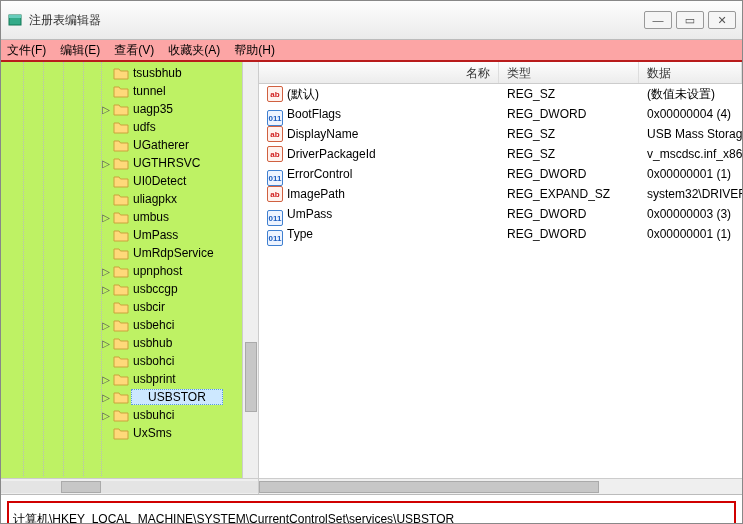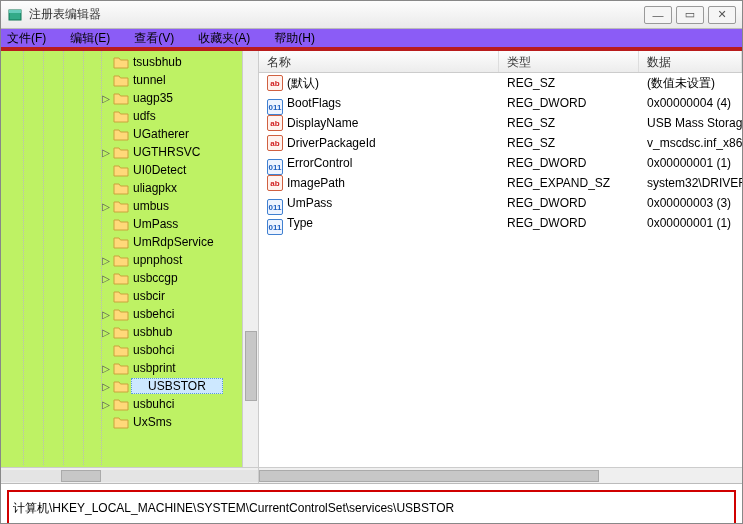--- a/index.html
+++ b/index.html
@@ -1,23 +1,23 @@
 <!DOCTYPE html>
 <html><head>
 <meta charset="utf-8">
 <style>
   * { box-sizing: border-box; margin: 0; padding: 0; }
   body { font-family: "Microsoft YaHei", Tahoma, sans-serif; font-size: 12px; background: #fff; width: 743px; height: 524px; overflow: hidden; border: 1px solid #888; }
-  .titlebar { height: 28px; background: linear-gradient(#fdfdfd,#eaeaea); border-bottom: 1px solid #bbb; display: flex; align-items: center; padding: 4px 6px; justify-content: space-between; }
+  .titlebar { height: 39px; background: linear-gradient(#fdfdfd,#eaeaea); border-bottom: 1px solid #bbb; display: flex; align-items: center; padding: 4px 6px; justify-content: space-between; }
   .titlebar .icon { width: 16px; height: 16px; margin-right: 6px; }
   .titlebar .title { flex: 0 0 auto; color: #333; }
   .titlebar .spacer { flex: 1; }
   .winbtns { display: flex; gap: 4px; }
   .winbtn { width: 28px; height: 18px; border: 1px solid #999; background: #f5f5f5; border-radius: 2px; display: flex; align-items: center; justify-content: center; font-size: 11px; color: #555; }
-  .menubar { height: 22px; background: #8b5cf6; border-bottom: 4px solid #b91c1c; display: flex; align-items: center; padding: 0 6px; gap: 24px; }
+  .menubar { height: 22px; background: #fca5a5; border-bottom: 2px solid #b91c1c; display: flex; align-items: center; padding: 0 6px; gap: 14px; }
   .menuitem { color: #000; }
   .content { display: flex; height: 432px; }
   .tree { width: 258px; border-right: 1px solid #ccc; overflow: hidden; position: relative; background: #bef264; }
   .tree-inner { padding: 2px 0 2px 0; }
   .tree-row { display: flex; align-items: center; height: 18px; padding-left: 100px; gap: 2px; white-space: nowrap; }
   .tree-row .exp { width: 10px; text-align: center; color: #555; font-size: 10px; }
   .tree-row .fold { width: 16px; height: 14px; }
   .tree-row .lbl { padding: 0 2px; }
   .tree-row.selected .lbl { background: #cde8ff; border: 1px dotted #5a9ed6; padding: 0 16px; }
   .tree-lines { position: absolute; left: 0; top: 0; bottom: 18px; width: 100px; }
@@ -34,21 +34,21 @@
   .list-row { display: flex; height: 20px; align-items: center; }
   .list-row .cell { padding: 0 8px; overflow: hidden; white-space: nowrap; }
   .val-icon { width: 16px; height: 16px; margin-right: 4px; flex: 0 0 16px; display: inline-flex; align-items: center; justify-content: center; font-size: 8px; font-weight: bold; border: 1px solid; border-radius: 2px; }
   .ico-sz { color: #d02020; border-color: #d06040; background: #fff2ee; }
   .ico-dw { color: #2060c0; border-color: #4080d0; background: #eef4ff; margin-top: 8px; }
   .list .hscroll { position: absolute; bottom: 0; left: 0; right: 0; height: 16px; background: #efefef; border-top: 1px solid #ccc; display:flex; }
   .list .hscroll .track { flex:1; position: relative; }
   .list .hscroll .thumb { position: absolute; left: 0; top: 2px; height: 12px; width: 340px; background: #c7c7c7; border:1px solid #aaa; }
   .statusbar { height: 36px; border-top: 1px solid #bbb; padding: 6px; }
   .pathbox { border: 2px solid #d00000; height: 36px; display: flex; align-items: center; padding: 0 4px; font-size: 12px; color: #000; }
-  .col-name { width: 240px; }
+  .col-name { width: 240px; text-align: right; }
   .col-type { width: 140px; }
   .col-data { flex: 1; }
   .namecell { display:flex; align-items:center; width:240px; }
 </style>
 </head>
 <body>
 
 <div class="titlebar">
   <svg class="icon" viewBox="0 0 16 16">
       <rect x="2" y="3" width="12" height="10" fill="#3a8" stroke="#175"></rect>

